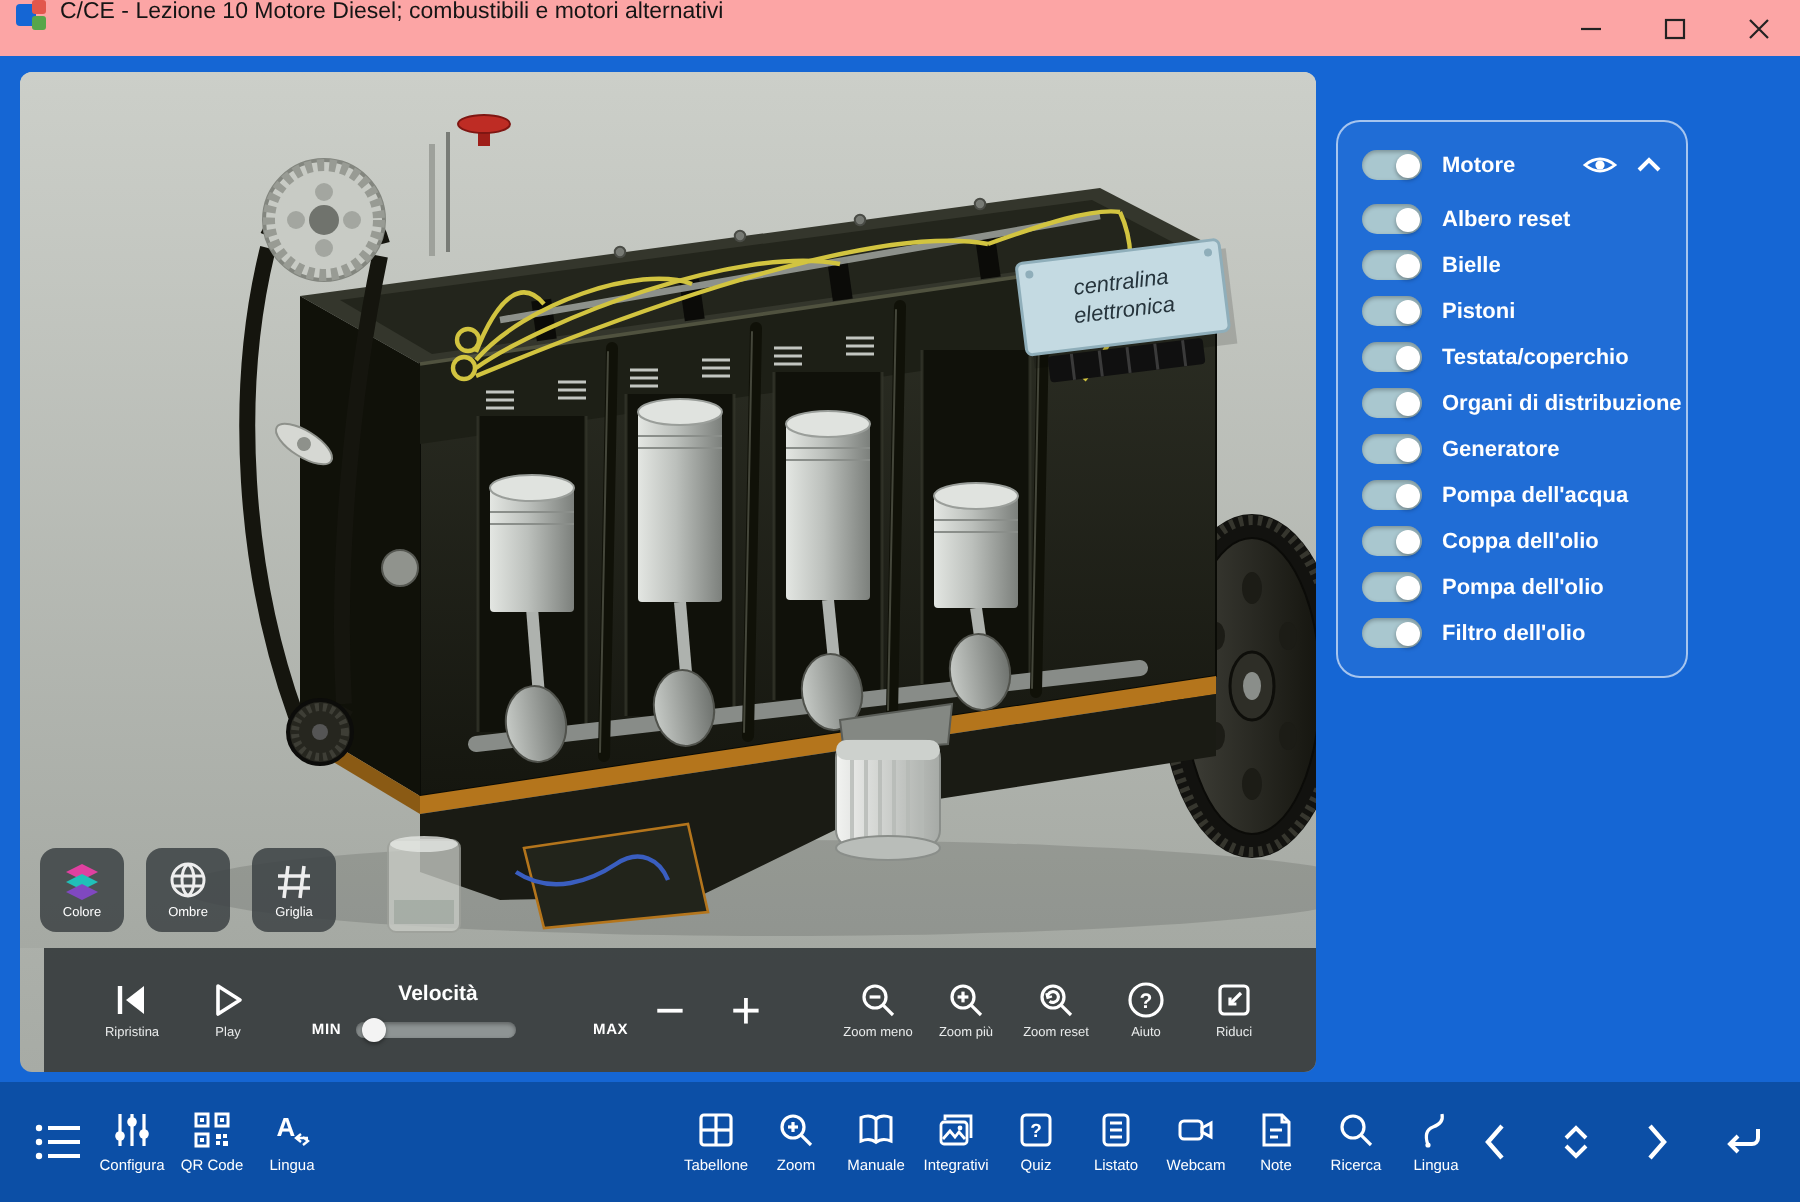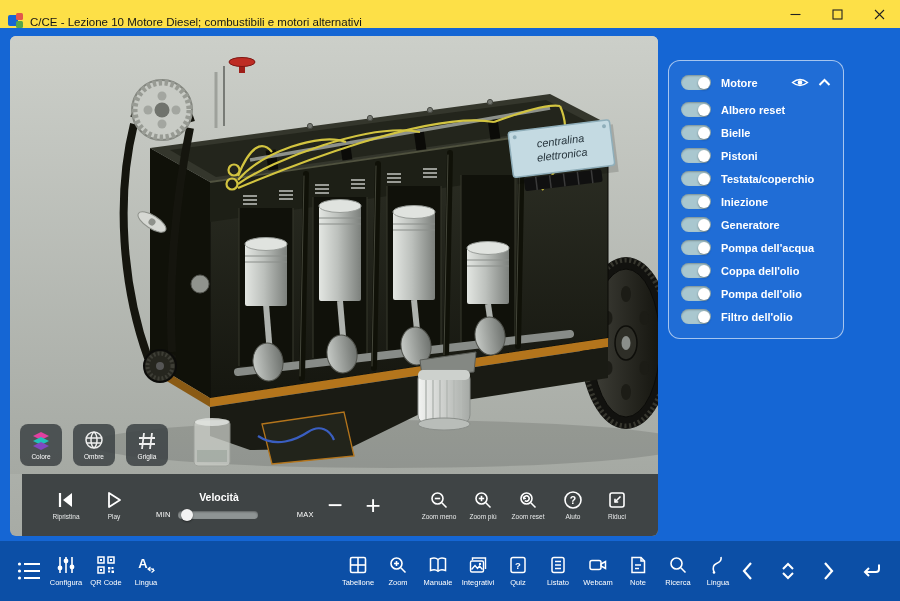--- a/index.html
+++ b/index.html
@@ -4,21 +4,21 @@
 <style>
   html,body{margin:0;padding:0}
   body{
     width:900px;height:601px;overflow:hidden;position:relative;
     font-family:"Liberation Sans",sans-serif;
     background:#1566D4;
   }
   
   .titlebar{
     position:absolute;left:0;top:0;width:900px;height:28px;
-    background:#fde047;display:flex;align-items:flex-end;
+    background:#fca5a5;display:flex;align-items:flex-start;
     padding:0 0 0 8px;box-sizing:border-box;gap:7px;
   }
   .titlebar .title{font-size:11.5px;color:#151515;}
   .win-btns{margin-left:auto;display:flex;height:28px;}
   .win-btn{width:42px;height:28px;display:flex;align-items:center;justify-content:center;color:#222;}
   
   .viewport{
     position:absolute;left:10px;top:36px;width:648px;height:500px;
     border-radius:6px;overflow:hidden;
     background:linear-gradient(#CCCFC9,#A7ABA5);
@@ -37,21 +37,21 @@
     background:rgba(56,62,63,.94);display:flex;align-items:center;
     padding:0 18px;box-sizing:border-box;color:#fff;
   }
   .ctrl{display:flex;flex-direction:column;align-items:center;gap:3px;}
   .ctrl .lbl{font-size:6.5px;color:#E9EBEB;white-space:nowrap;}
   .ctrl.w52{width:52px}.ctrl.w44{width:44px}.ctrl.w46{width:46px}.ctrl.w42{width:42px}.ctrl.w48{width:48px}
   .bigglyph{font-size:26px;font-weight:300;line-height:20px;width:38px;text-align:center;}
   .vel{width:146px;margin-left:10px;}
   .vel-title{font-size:10.5px;font-weight:bold;margin-bottom:4px;}
   .vel-row{display:flex;align-items:center;gap:7px;}
-  .minmax{font-size:7.5px;font-weight:normal;letter-spacing:.3px;padding-left:32px;}
+  .minmax{font-size:7.5px;font-weight:bold;letter-spacing:.3px;padding-left:32px;}
   .slider{position:relative;width:80px;height:8px;border-radius:4px;background:#8E9494;box-shadow:inset 0 1px 2px rgba(0,0,0,.35);}
   .slider .knob{position:absolute;left:3px;top:-2px;width:12px;height:12px;border-radius:50%;background:#F3F3F3;box-shadow:0 1px 2px rgba(0,0,0,.4);}.ml24{margin-left:24px}.mlauto{margin-left:auto}
   
   .panel{
     position:absolute;left:668px;top:60px;width:176px;
     border:1px solid rgba(255,255,255,.6);border-radius:12px;
     background:rgba(255,255,255,.05);
     padding:8px 12px 10px;box-sizing:border-box;color:#fff;
   }
   .p-row{display:flex;align-items:center;gap:10px;height:23px;}
@@ -438,21 +438,21 @@
   <div class="p-row">
       <div class="toggle"></div>
       <span class="name">Pistoni</span>
     </div>
   <div class="p-row">
       <div class="toggle"></div>
       <span class="name">Testata/coperchio</span>
     </div>
   <div class="p-row">
       <div class="toggle"></div>
-      <span class="name">Iniezione</span>
+      <span class="name">Organi di distribuzione</span>
     </div>
   <div class="p-row">
       <div class="toggle"></div>
       <span class="name">Generatore</span>
     </div>
   <div class="p-row">
       <div class="toggle"></div>
       <span class="name">Pompa dell'acqua</span>
     </div>
   <div class="p-row">

